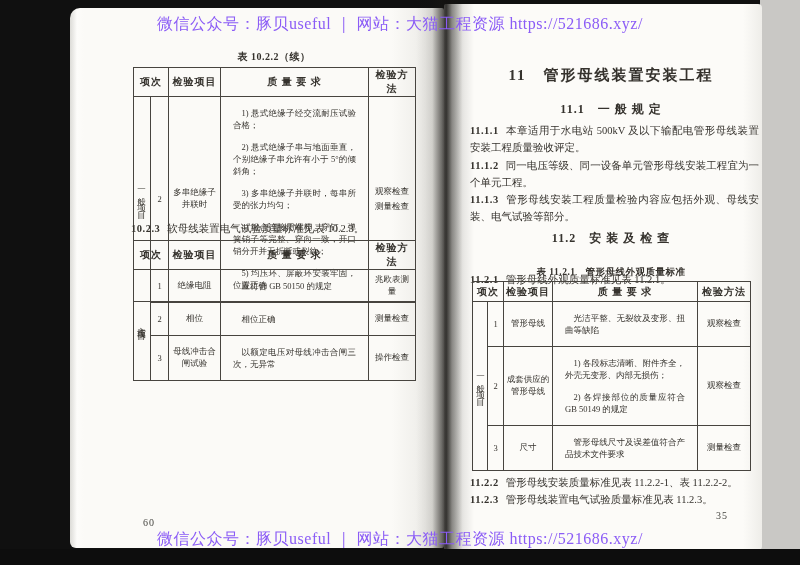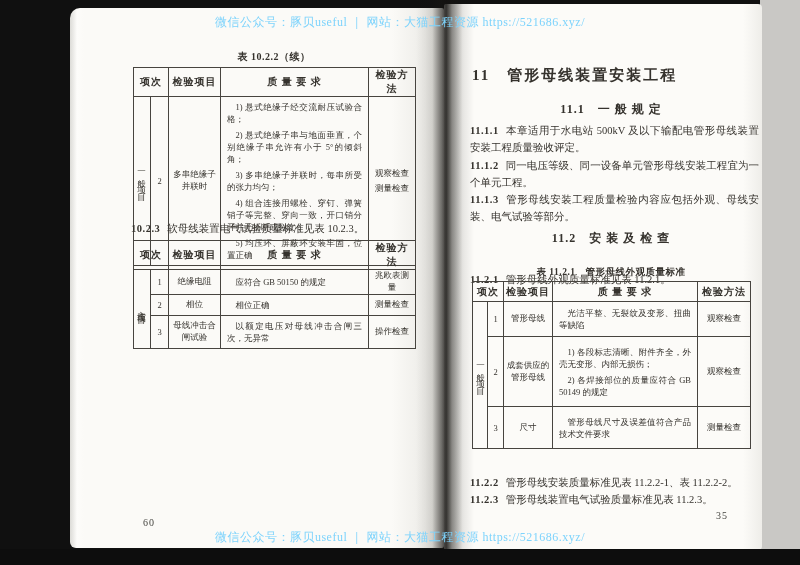--- a/index.html
+++ b/index.html
@@ -42,50 +42,50 @@
     z-index:3;
   }
   .bottom-black{
     position:absolute;left:0;top:549px;width:800px;height:16px;
     background:#0d0d0d;z-index:4;
   }
 
   
   .watermark{
     position:absolute;left:0;width:800px;text-align:center;
-    font-size:12px;letter-spacing:0.5px;color:#7dd3fc;z-index:5;
+    font-size:16px;letter-spacing:0.5px;color:#8b5cf6;z-index:5;
   }
   .wm-top{top:14px;}
   .wm-bottom{top:529px;}
 
   
   .abs{position:absolute;z-index:2;}
   .tbl-title{font-weight:bold;text-align:center;font-size:10px;letter-spacing:0.5px;}
   .clause{font-size:10.5px;line-height:17px;text-align:justify;margin:0;}
   .clause b{margin-right:7px;letter-spacing:0.5px;}
   .clause.nowrap{white-space:nowrap;margin-top:19px;}
-  .chapter-h{font-size:15px;font-weight:bold;letter-spacing:2px;}
+  .chapter-h{font-size:15px;font-weight:bold;text-align:center;letter-spacing:2px;}
   .section-h{font-size:12px;font-weight:bold;text-align:center;letter-spacing:1px;}
   .pagenum{font-size:10px;color:#454540;letter-spacing:1px;}
 
   
   table.doc{
     border-collapse:collapse;table-layout:fixed;
     font-size:8.5px;color:#35322d;z-index:2;position:absolute;
     background:transparent;
   }
   table.doc th,table.doc td{
     border:1px solid #47443f;
     padding:0 2px;
     text-align:center;vertical-align:middle;
     overflow:hidden;
   }
   table.doc th{font-weight:bold;font-size:10px;letter-spacing:1px;}
   td.req{text-align:left;padding:2px 5px;vertical-align:middle;}
-  td.req p{margin:4px;text-indent:1em;line-height:12px;text-align:justify;}
+  td.req p{margin:10px;text-indent:1em;line-height:12px;text-align:justify;}
   td.method{white-space:pre-line;line-height:15px;}
   .vert{writing-mode:vertical-rl;text-orientation:upright;display:inline-block;}
   .vert.tall{letter-spacing:7px;}
   .vert.short{letter-spacing:2px;}
 </style>
 </head>
 <body>
 
 <div id="stage">
 

